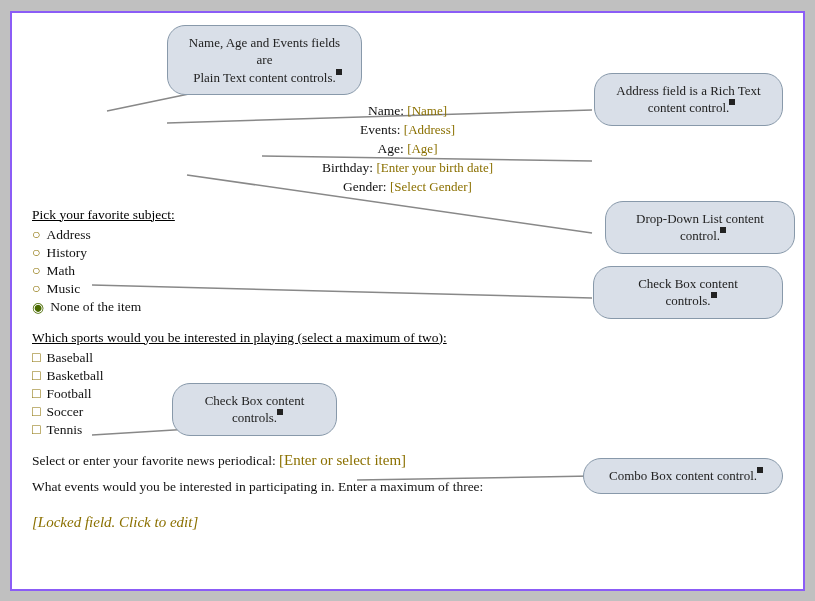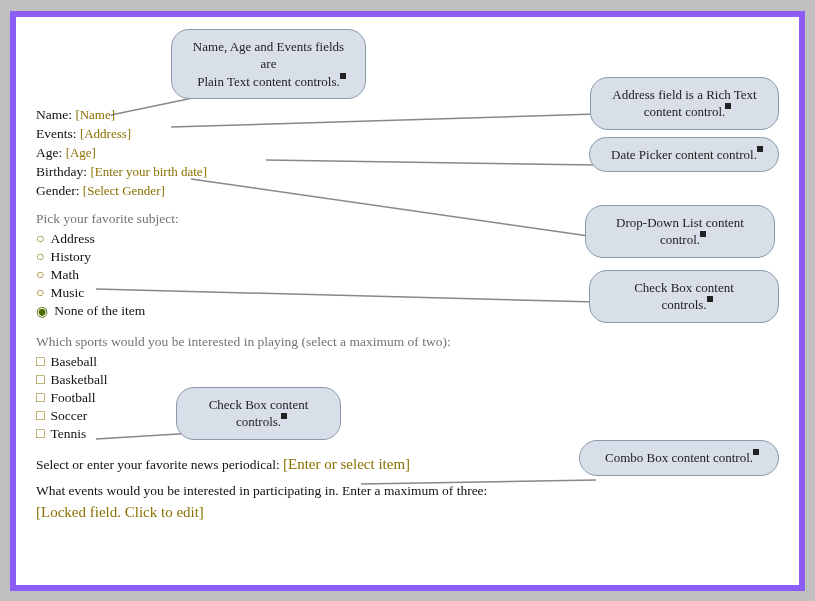--- a/index.html
+++ b/index.html
@@ -7,21 +7,21 @@
       font-family: "Times New Roman", Times, serif;
       background: #c0c0c0;
       display: flex;
       justify-content: center;
       align-items: center;
       min-height: 100vh;
       padding: 10px;
     }
     .page-container {
       background: white;
-      border: 6px solid #8b5cf6;
+      border: 2px solid #8b5cf6;
       width: 795px;
       min-height: 580px;
       position: relative;
       padding: 20px 20px 20px 20px;
     }
 
     
     .callout {
       position: absolute;
       background: #d9dfe8;
@@ -57,66 +57,68 @@
     
     .callout-3 {
       top: 120px;
       right: 20px;
       width: 190px;
     }
 
     
     .callout-4 {
       top: 188px;
-      right: 24px;
+      right: 8px;
       width: 190px;
     }
 
     
     .callout-5 {
       top: 253px;
       right: 20px;
       width: 190px;
     }
 
     
     .callout-6 {
       left: 160px;
       top: 370px;
       width: 165px;
     }
 
     
     .callout-7 {
-      bottom: 109px;
+      bottom: 95px;
       right: 20px;
       width: 200px;
     }
 
     .content-area {
       position: relative;
       padding-top: 70px;
     }
 
     .field-line {
       font-size: 13.5px;
       margin-bottom: 3px;
       color: #111;
+      text-align: center;
     }
 
     .field-value {
       color: #8b7000;
       font-size: 13px;
     }
 
     .section-label {
       font-size: 13.5px;
-      color: #737373;
+      color: #000000;
       margin-top: 10px;
       margin-bottom: 4px;
+      text-decoration: underline;
     }
 
     .radio-item, .checkbox-item {
       display: flex;
       align-items: center;
       font-size: 13.5px;
       margin-bottom: 2px;
       color: #111;
     }
 
@@ -187,23 +189,20 @@
   <div class="callout callout-1">
     <span style="white-space:pre-line;">Name, Age and Events fields are
 Plain Text content controls.</span>
   </div>
 
   <div class="callout callout-2">
     <span style="white-space:pre-line;">Address field is a Rich Text
 content control.</span>
   </div>
 
-  <div class="callout callout-3">
-    <span>Date Picker content control.</span>
-  </div>
 
   <div class="callout callout-4">
     <span style="white-space:pre-line;">Drop-Down List content
 control.</span>
   </div>
 
   <div class="callout callout-5">
     <span style="white-space:pre-line;">Check Box content
 controls.</span>
   </div>
@@ -302,17 +301,17 @@
     </div>
 
     <div class="combo-section">
       <span>Select or enter your favorite news periodical:</span>
       <span> </span>
       <span class="placeholder-text">[Enter or select item]</span>
     </div>
 
     <div class="events-section">
       <div>What events would you be interested in participating in. Enter a maximum of three:</div>
-      <div class="placeholder-text" style="margin-top:5px;">[Locked field. Click to edit]</div>
+      <div class="placeholder-text" style="margin-top:19px;font-style:italic;">[Locked field. Click to edit]</div>
     </div>
 
   </div>
 </div>
 
 </body></html>

